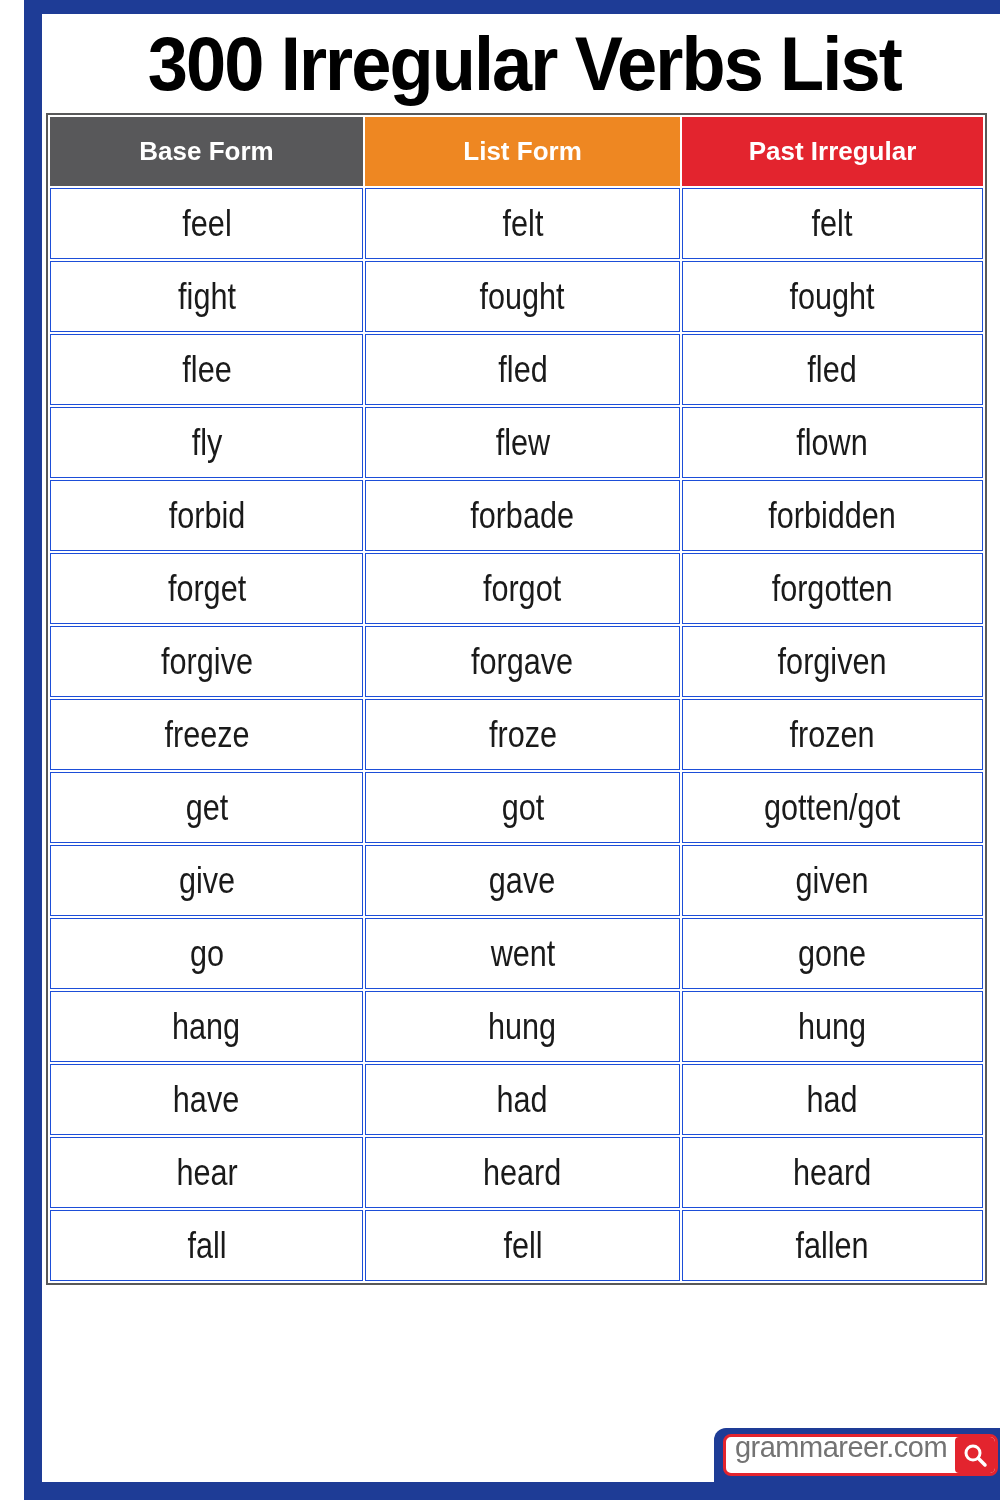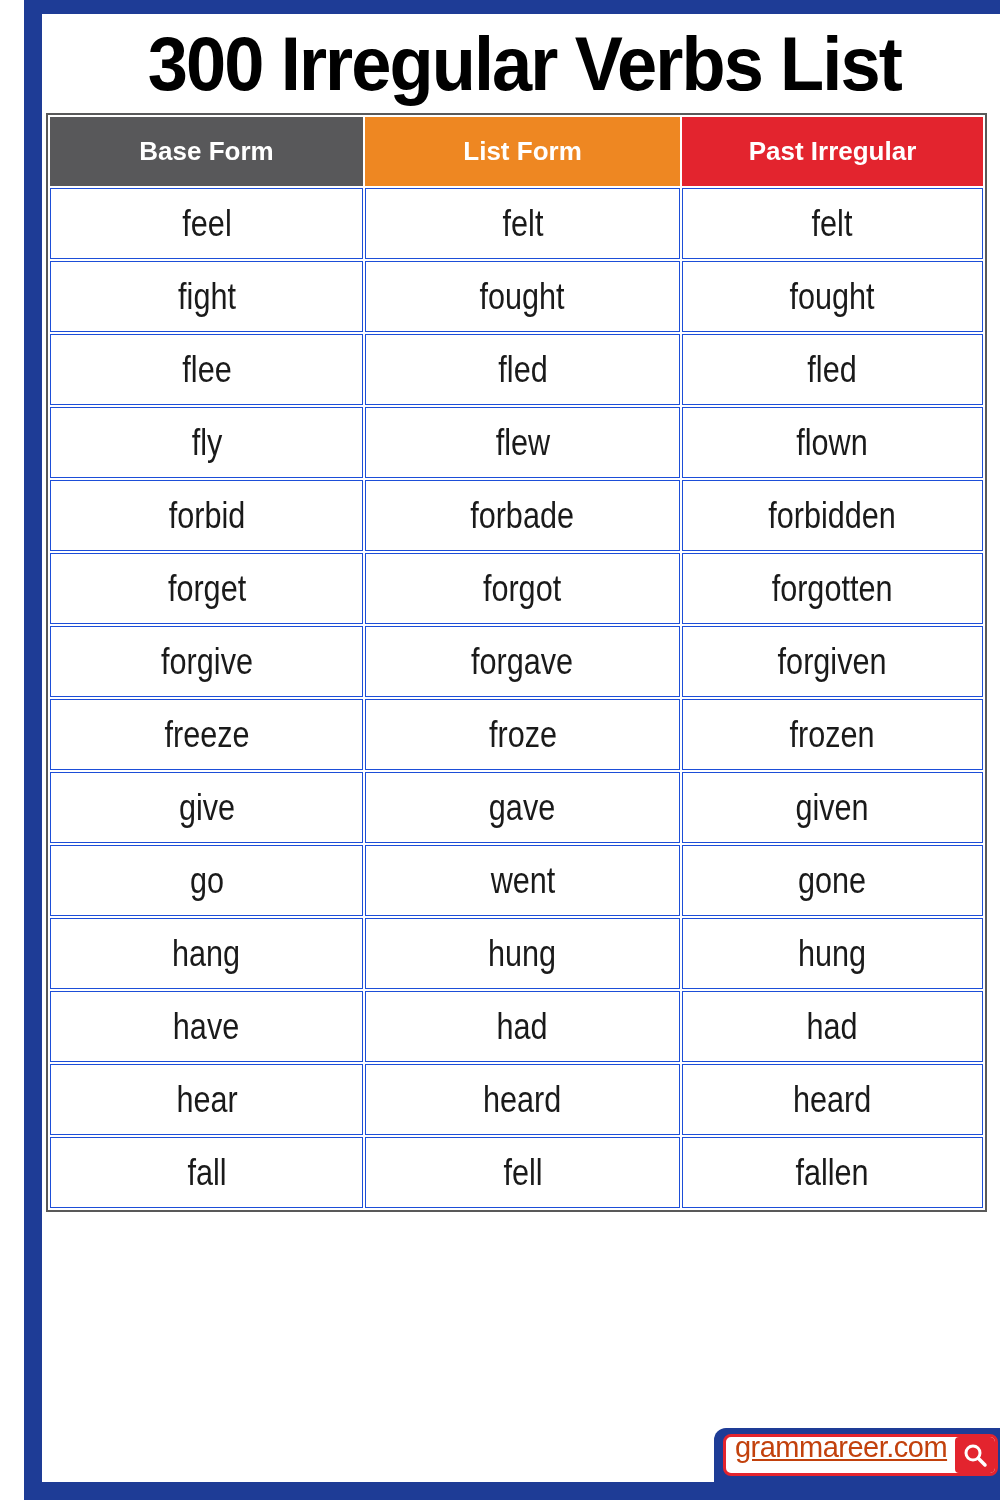--- a/index.html
+++ b/index.html
@@ -82,24 +82,23 @@
     background: #ffffff;
     border: 3px solid #e3242e;
     border-radius: 8px;
     overflow: hidden;
     height: 36px;
   }
   .brand-text {
     display: flex; align-items: center;
     padding: 0 8px 16px 9px;
     font-size: 29px;
-    color: #c2410c;
+    color: #737373;
     letter-spacing: -0.5px;
     white-space: nowrap;
-    text-decoration: underline;
   }
   .search-btn {
     width: 40px;
     background: #e3242e;
     display: flex; align-items: center; justify-content: center;
     border-radius: 4px;
   }
 </style>
 </head>
 <body>
@@ -159,20 +158,25 @@
             <td><span class="cell-txt">forgive</span></td>
             <td><span class="cell-txt">forgave</span></td>
             <td><span class="cell-txt">forgiven</span></td>
           </tr>
           <tr>
             <td><span class="cell-txt">freeze</span></td>
             <td><span class="cell-txt">froze</span></td>
             <td><span class="cell-txt">frozen</span></td>
           </tr>
           <tr>
+            <td><span class="cell-txt">get</span></td>
+            <td><span class="cell-txt">got</span></td>
+            <td><span class="cell-txt">gotten/got</span></td>
+          </tr>
+          <tr>
             <td><span class="cell-txt">give</span></td>
             <td><span class="cell-txt">gave</span></td>
             <td><span class="cell-txt">given</span></td>
           </tr>
           <tr>
             <td><span class="cell-txt">go</span></td>
             <td><span class="cell-txt">went</span></td>
             <td><span class="cell-txt">gone</span></td>
           </tr>
           <tr>

